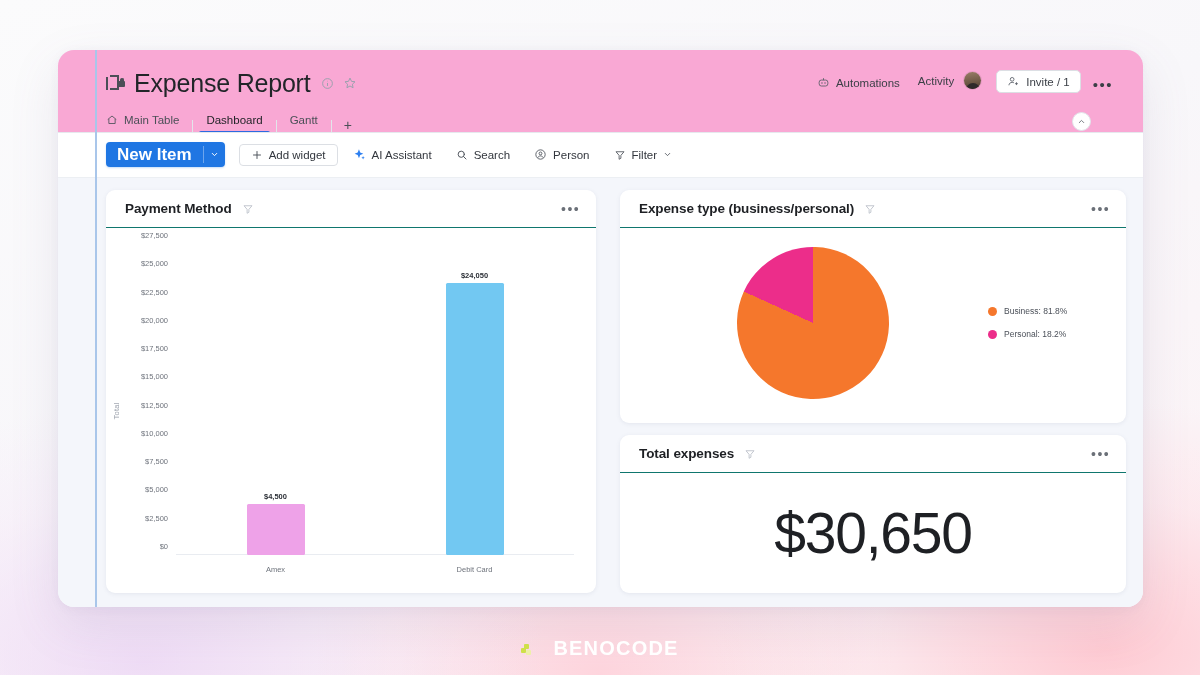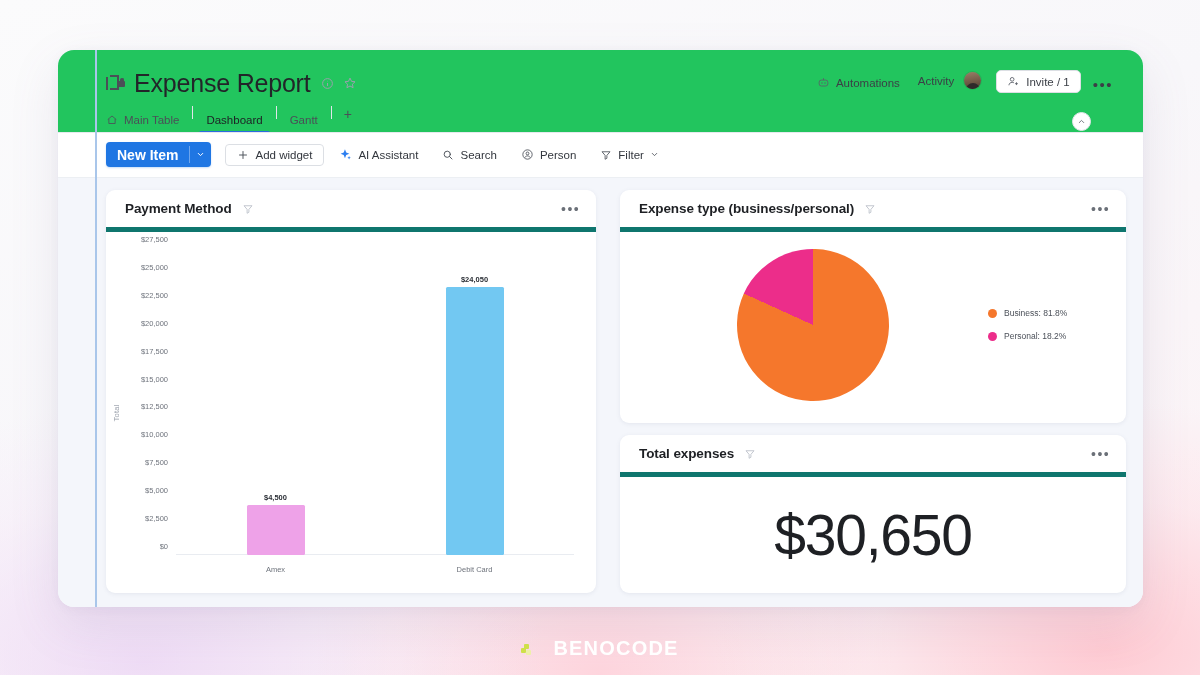--- a/index.html
+++ b/index.html
@@ -31,21 +31,21 @@
   .blue-rail {
     position: absolute;
     left: 37px; top: 0; bottom: 0;
     width: 2px;
     background: #a9c6ea;
     z-index: 6;
   }
 
   
   .top-chrome {
-    background: #22c55e;
+    background: #f9a8d4;
     padding: 16px 26px 0 48px;
     position: relative;
     z-index: 3;
   }
   .title-row { display: flex; align-items: center; height: 34px; }
   .board-icon {
     width: 19px; height: 17px;
     margin-right: 9px; position: relative; flex: 0 0 auto;
   }
   .board-icon i {
@@ -101,21 +101,21 @@
     font-size: 11.5px; color: #3b3f46;
     background: #fff; white-space: nowrap;
   }
   .dots-btn {
     margin-left: 8px; color: #3b3f46; font-size: 15px;
     letter-spacing: 1.5px; padding: 0 4px;
   }
 
   
   .tabs-row {
-    display: flex; align-items: flex-start;
+    display: flex; align-items: flex-end;
     margin-top: 6px; height: 27px;
     position: relative;
   }
   .tab {
     display: flex; align-items: center; gap: 6px;
     font-size: 11.5px; color: #4b4f57;
     padding: 0 13px; height: 27px;
     position: relative; white-space: nowrap;
   }
   .tab:first-child { padding-left: 0; }
@@ -152,21 +152,21 @@
   }
   .new-item {
     display: flex; align-items: stretch;
     background: #1f76e3; color: #fff;
     border-radius: 4px; overflow: hidden;
     height: 25px; margin-right: 8px;
     box-shadow: 0 1px 2px rgba(31,118,227,0.25);
   }
   .new-item .label {
     display:flex; align-items:center;
-    padding: 0 11px; font-size: 14px; font-weight: 600;
+    padding: 0 11px; font-size: 17px; font-weight: 600;
   }
   .new-item .split {
     width: 1px; background: rgba(255,255,255,0.35); margin: 4px 0;
   }
   .new-item .caret {
     display:flex; align-items:center; justify-content:center;
     width: 21px;
   }
   .tb-btn {
     display: flex; align-items: center; gap: 6px;
@@ -189,21 +189,21 @@
   .card {
     background: #fff;
     border-radius: 9px;
     box-shadow: 0 1px 4px rgba(90,100,130,0.10);
     display: flex; flex-direction: column;
     overflow: hidden;
   }
   .card-head {
     display: flex; align-items: center;
     padding: 11px 16px 11px 19px;
-    border-bottom: 5px solid #0f766e;
+    border-bottom: 1px solid #0f766e;
     flex: 0 0 auto;
   }
   .card-title {
     font-size: 13.5px; color: #1e2024; font-weight: 600;
     letter-spacing: -0.1px;
   }
   .card-filter { margin-left: 10px; color: #b9bec7; display:flex; align-items:center; }
   .card-dots {
     margin-left: auto; color: #6b7078;
     font-size: 14px; letter-spacing: 1.4px; line-height: 1;

